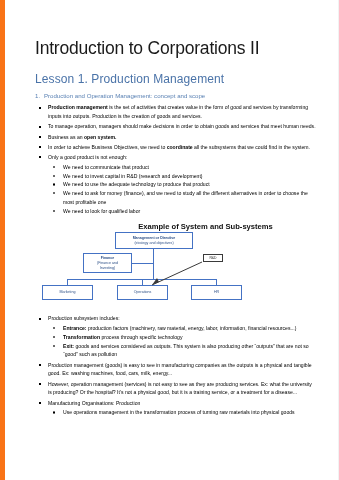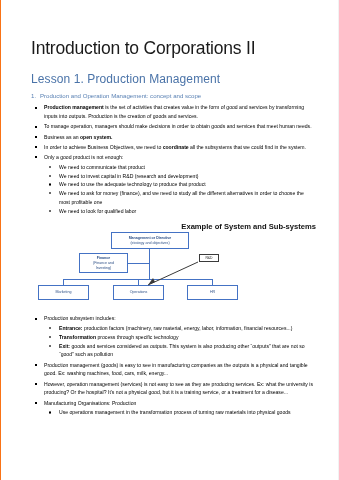--- a/index.html
+++ b/index.html
@@ -5,21 +5,21 @@
   html, body {
     margin: 0;
     padding: 0;
     background: #ffffff;
   }
   .page {
     position: relative;
     width: 339px;
     height: 480px;
     background: #ffffff;
-    border-left: 1px solid #f97316;
+    border-left: 5px solid #f97316;
     border-right: 1px solid #f2f2f2;
     box-sizing: border-box;
     overflow: hidden;
     font-family: "Liberation Sans", sans-serif;
     color: #000000;
   }
   .content {
     padding: 38px 22px 0 30px;
   }
   .doc-title {
@@ -96,21 +96,21 @@
   
   .diagram {
     position: relative;
     margin: 7px 0 6px 0;
     height: 86px;
   }
   .diagram-title {
     font-size: 7.6px;
     font-weight: bold;
     color: #111;
-    text-align: right;
+    text-align: center;
     padding-left: 60px;
     margin-bottom: 2px;
   }
   .dbox {
     position: absolute;
     border: 0.8px solid #4472c4;
     box-sizing: border-box;
     background: #ffffff;
     color: #2c4f86;
     font-size: 3.6px;

